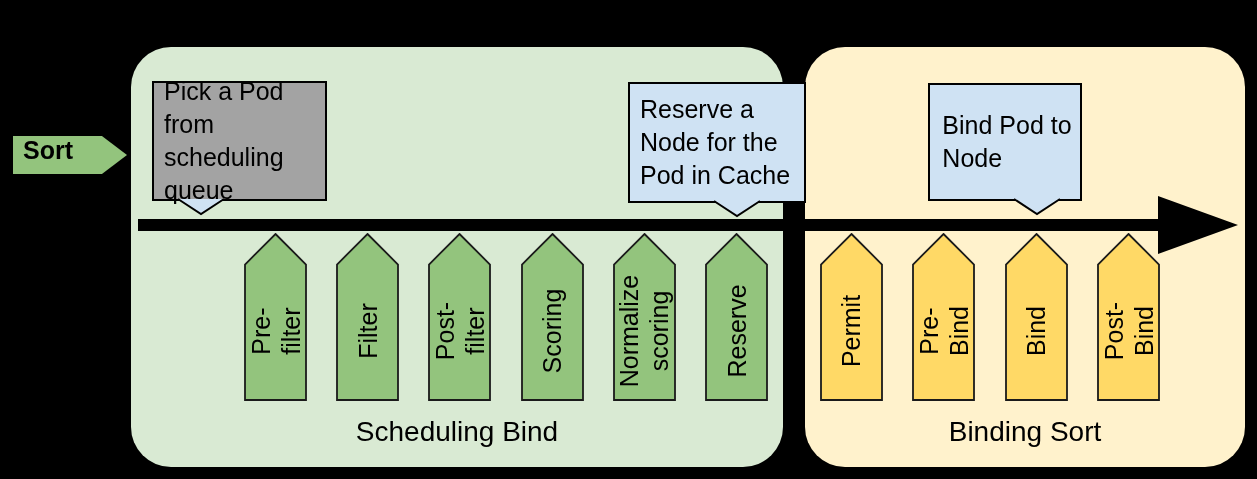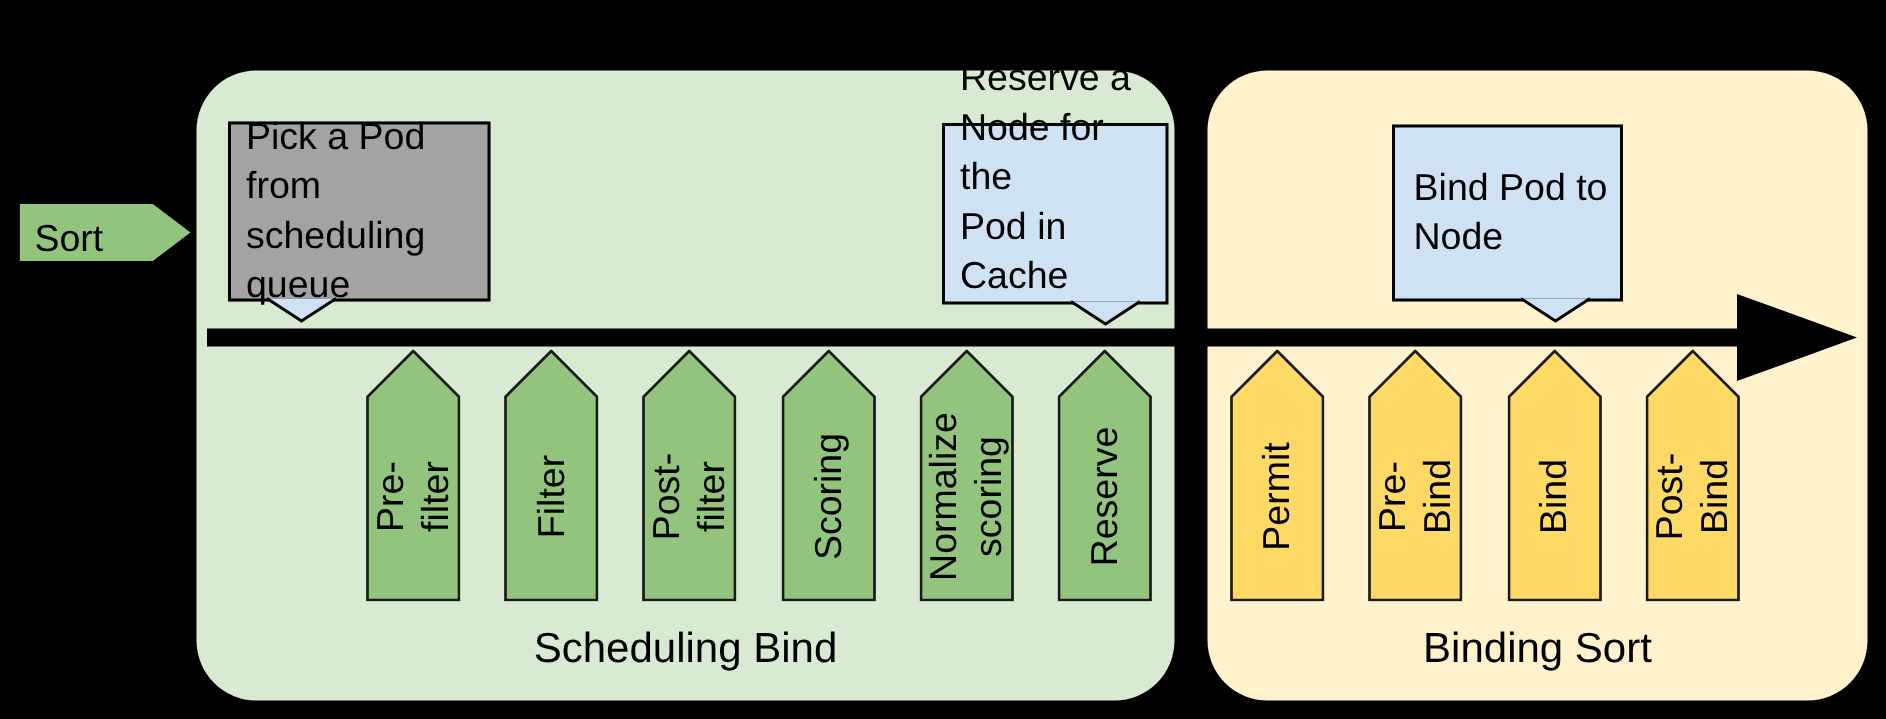--- a/index.html
+++ b/index.html
@@ -10,23 +10,24 @@
     overflow:hidden;
     font-family:"Liberation Sans",sans-serif;
     color:#000;
   }
   .abs{position:absolute;}
 
   
   .sort-arrow{
     left:13px;top:136px;width:114px;height:38px;
     clip-path:polygon(0 0,78% 0,100% 50%,78% 100%,0 100%);
-    display:flex;align-items:flex-end;
+    display:flex;align-items:flex-start;
     padding-left:10px;box-sizing:border-box;
     font-size:25px;
+    font-weight:bold;
   }
 
   
   .cycle-box{
     top:47px;height:420px;border-radius:40px;
   }
   .cycle-box.scheduling{left:131px;width:652px;}
   .cycle-box.binding{left:805px;width:440px;}
   .cycle-label{
     top:416px;height:32px;line-height:32px;
@@ -45,21 +46,21 @@
   }
 
   
   .callout{
     top:81px;height:120px;border:2px solid #000;box-sizing:border-box;
     display:flex;align-items:center;
     font-size:25px;line-height:33px;
   }
   .callout .txt{padding-left:10px;padding-right:6px;white-space:pre-line;}
   .callout-1{left:152px;width:175px;}
-  .callout-2{left:628px;width:151px;top:82px;height:121px;align-items:flex-end;}
+  .callout-2{left:628px;width:178px;top:82px;height:121px;}
   .callout-3{left:928px;width:154px;top:83px;height:118px;justify-content:center;}
   .pointer{width:48px;height:17px;overflow:visible;}
   .pointer-1{left:177px;top:199px;}
   .pointer-2{left:713px;top:201px;}
   .pointer-3{left:1013px;top:199px;}
 
   
   .stage{top:233px;width:63px;height:168px;}
   .stage svg{position:absolute;left:0;top:0;}
   .stage .lbl{

